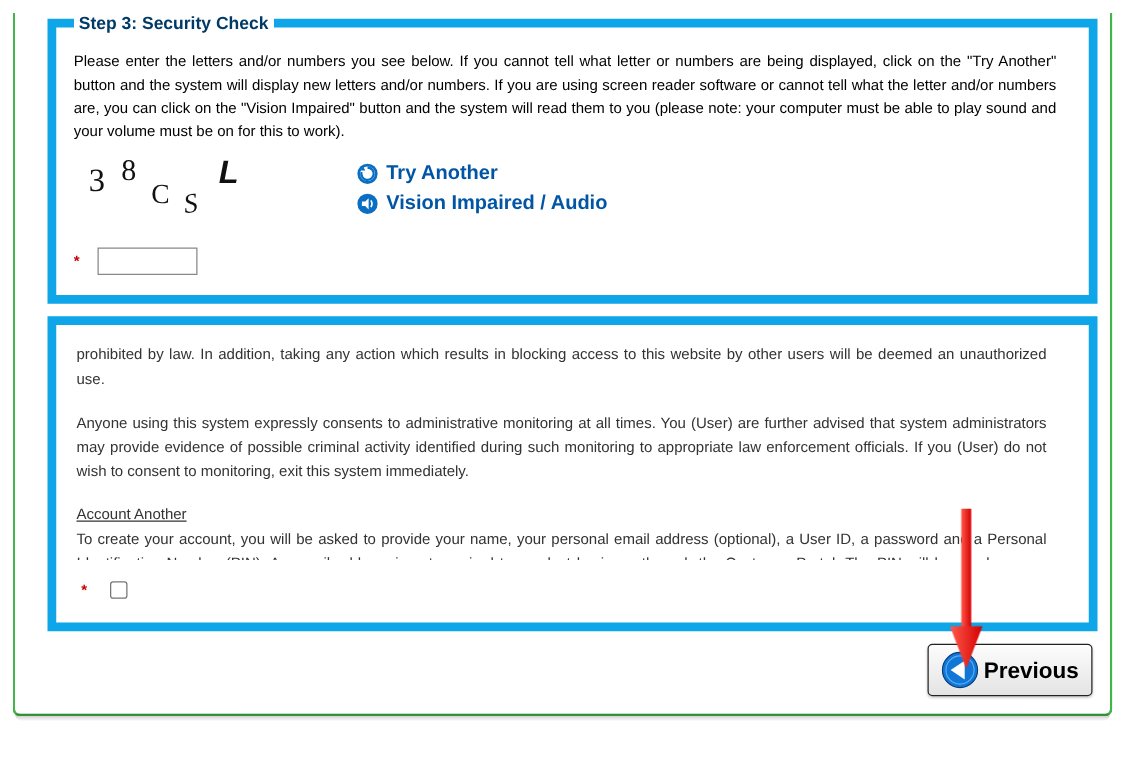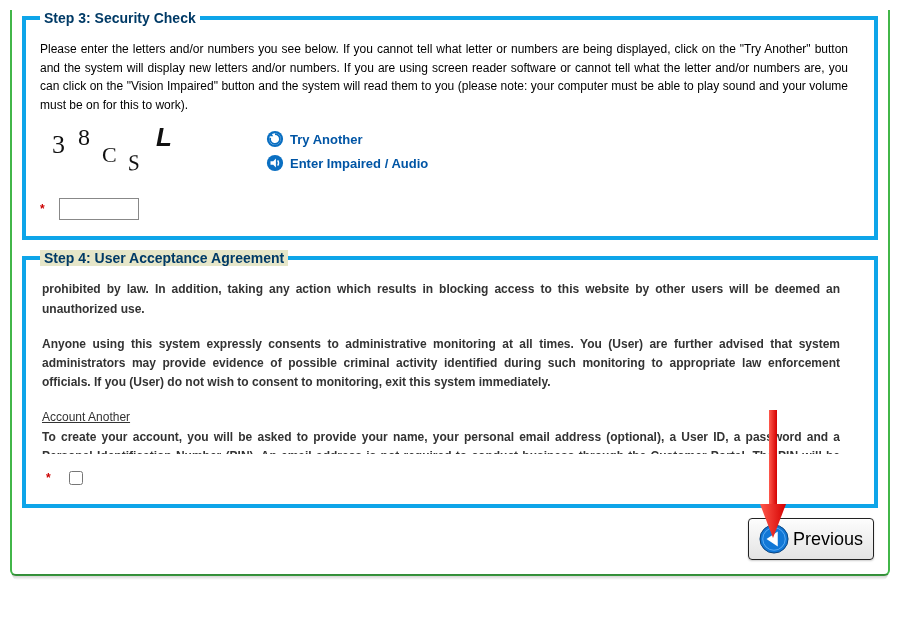--- a/index.html
+++ b/index.html
@@ -21,22 +21,22 @@
     position: relative;
   }
   .drop-shadow {
     position: absolute;
     left: 0; right: 0; bottom: -6px;
     height: 6px;
     background: linear-gradient(to bottom, rgba(0,0,0,0.25), rgba(0,0,0,0));
     border-radius: 0 0 6px 6px;
   }
   fieldset {
-    border: 4px solid #0ea5e9;
-    margin: 0 0 10px 0;
+    border: 7px solid #0ea5e9;
+    margin: 0 0 10px 16px;
     padding: 10px 26px 16px 14px;
   }
   legend {
     font-weight: bold;
     font-size: 14px;
     color: #003a66;
     padding: 0 4px;
   }
   .highlight-legend { background: #e6e6c8; }
   .instructions {
@@ -62,21 +62,21 @@
   .captcha-img span { position: absolute; font-weight: normal; }
   .captcha-links { display: flex; flex-direction: column; gap: 6px; }
   .lnk {
     color: #0055a5;
     font-weight: bold;
     text-decoration: none;
     cursor: pointer;
     display: flex;
     align-items: center;
     gap: 6px;
-    font-size: 13px;
+    font-size: 16px;
   }
   .ico {
     width: 18px; height: 18px;
     display: inline-flex; align-items: center; justify-content: center;
   }
   .input-row {
     display: flex;
     align-items: center;
     gap: 10px;
     margin-top: 6px;
@@ -91,21 +91,21 @@
   }
   .scroll-box {
     height: 178px;
     overflow: auto;
     padding: 4px 8px 4px 2px;
     font-size: 12px;
     color: #333;
     line-height: 1.6;
     text-align: justify;
   }
-  .scroll-box p { margin: 0 0 16px 0; font-weight: bold; }
+  .scroll-box p { margin: 0 0 16px 0; }
   .scroll-box .uline { text-decoration: underline; }
   .accept-row {
     margin: 14px 0 0 6px;
     display: flex;
     align-items: center;
     gap: 10px;
   }
   .accept-row input[type=checkbox] { width: 14px; height: 14px; }
   .btn-row {
     display: flex;
@@ -121,20 +121,21 @@
     gap: 4px;
     background: linear-gradient(to bottom, #fdfdfd, #f0f0f0 50%, #e4e4e4);
     border: 1px solid #222;
     border-radius: 4px;
     padding: 5px 10px;
     font-size: 18px;
     font-family: Arial, sans-serif;
     color: #000;
     cursor: pointer;
     box-shadow: 0 1px 0 #fff inset, 0 1px 2px rgba(0,0,0,0.2);
+    font-weight: bold;
   }
   .btn .circ-ico {
     width: 30px; height: 30px;
   }
   .arrow-overlay {
     position: absolute;
     right: 86px;
     top: -108px;
     pointer-events: none;
   }
@@ -171,33 +172,32 @@
           <span>Try Another</span>
         </a>
         <a class="lnk">
           <span class="ico">
             <svg viewBox="0 0 20 20" width="18" height="18">
               <circle cx="10" cy="10" r="9" fill="#0a6fc2"></circle>
               <polygon points="5,8 8,8 11,5 11,15 8,12 5,12" fill="#fff"></polygon>
               <path d="M13 7 q2 3 0 6" stroke="#fff" stroke-width="1.5" fill="none"></path>
             </svg>
           </span>
-          <span>Enter Impaired / Audio</span>
+          <span>Vision Impaired / Audio</span>
         </a>
       </div>
     </div>
 
     <div class="input-row">
       <span class="req-star">*</span>
       <input type="text" class="text-input" value="" style="">
     </div>
   </fieldset>
 
   <fieldset>
-    <legend class="highlight-legend">Step 4: User Acceptance Agreement</legend>
 
     <div class="scroll-box">
       <p>prohibited by law. In addition, taking any action which results in blocking access to this website by other users will be deemed an unauthorized use.</p>
       <p>Anyone using this system expressly consents to administrative monitoring at all times. You (User) are further advised that system administrators may provide evidence of possible criminal activity identified during such monitoring to appropriate law enforcement officials. If you (User) do not wish to consent to monitoring, exit this system immediately.</p>
       <div class="uline">Account Another</div>
       <p>To create your account, you will be asked to provide your name, your personal email address (optional), a User ID, a password and a Personal Identification Number (PIN). An email address is not required to conduct business through the Customer Portal. The PIN will be used as your electronic signature. You will be required to provide responses to seven challenge/response questions in the event that you need to recover your password.</p>
     </div>
 
     <div class="accept-row">
       <span class="req-star">*</span>

